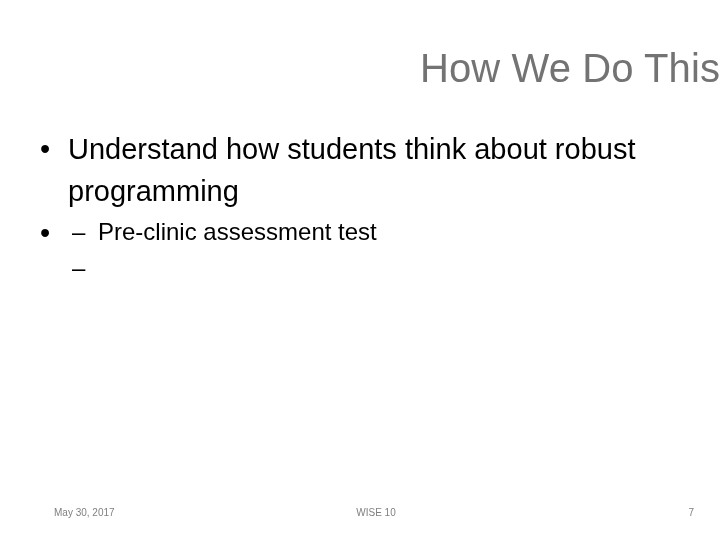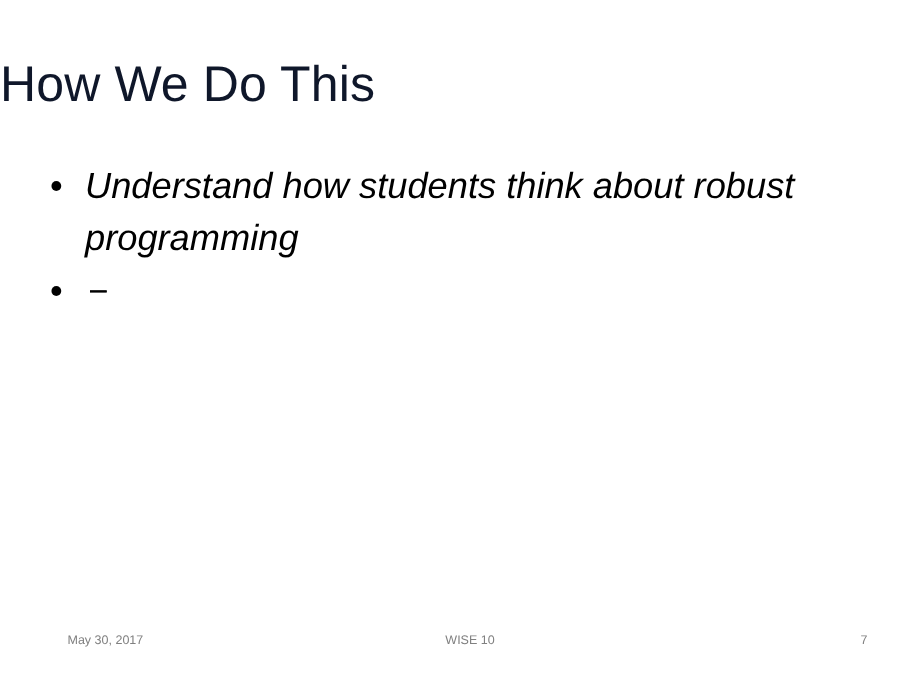--- a/index.html
+++ b/index.html
@@ -18,25 +18,25 @@
     background: #ffffff;
     overflow: hidden;
   }
 
   
   #slide-title {
     position: absolute;
     left: 0;
     top: 44px;
     width: 720px;
-    text-align: left;
+    text-align: right;
     font-size: 40px;
     font-weight: 400;
     line-height: 48px;
-    color: #0f172a;
+    color: #737373;
     letter-spacing: 0.1px;
     white-space: nowrap;
   }
 
   
   #body-list {
     position: absolute;
     left: 36px;
     top: 128px;
     width: 648px;
@@ -60,21 +60,21 @@
     font-size: 29px;
     line-height: 42px;
     color: #000000;
     text-align: left;
   }
   .bullet-l1 .btext {
     display: block;
   }
 
   
-  #bullet-1 .btext { max-width: 595px; font-style: italic; }
+  #bullet-1 .btext { max-width: 595px; }
   
   #bullet-2 .btext { max-width: 560px; }
 
   .bullet-l2 {
     position: relative;
     padding-left: 62px;
     margin: 0;
     font-size: 24px;
     line-height: 36px;
     color: #000000;
@@ -142,20 +142,21 @@
     </div>
 
     <div class="bullet-l1" id="bullet-2">
       <span class="marker">•</span>
     </div>
 
     <div id="sub-list">
 
       <div class="bullet-l2">
         <span class="marker">–</span>
+        <span class="btext">Pre-clinic assessment test</span>
       </div>
 
       <div class="bullet-l2">
         <span class="marker">–</span>
       </div>
 
     </div>
 
   </div>
 

